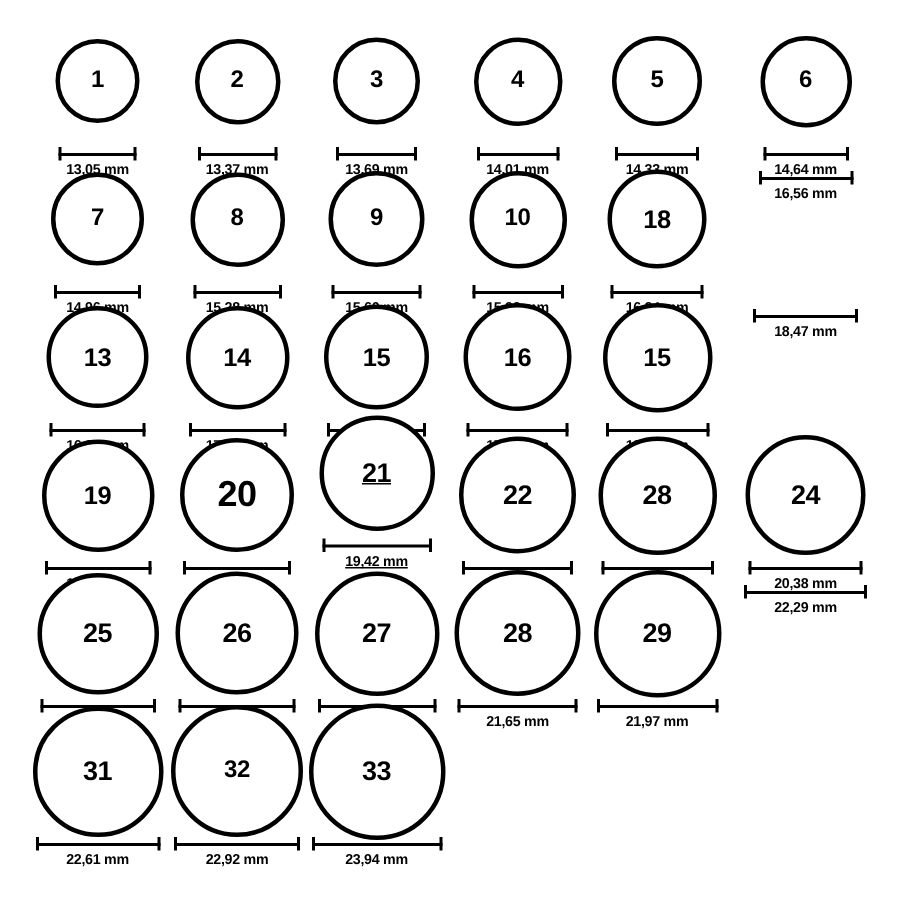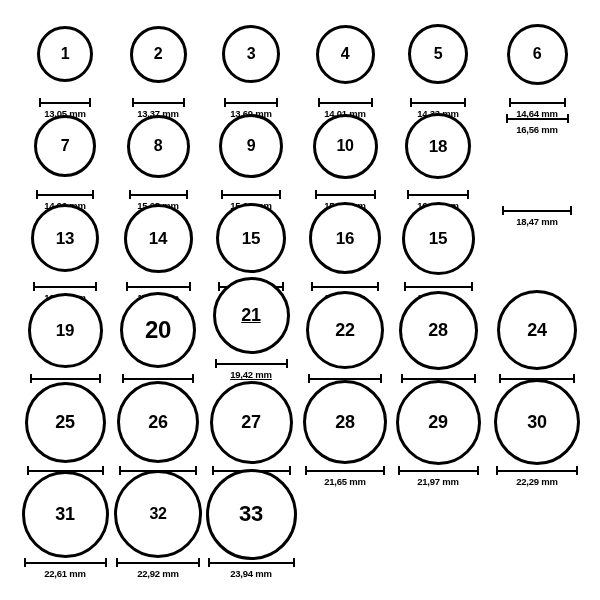--- a/index.html
+++ b/index.html
@@ -437,25 +437,20 @@
         </div>
       </div>
       <div class="measure" style="width: 81px;">
         <div class="measure-line"></div>
         <div class="measure-cap left"></div>
         <div class="measure-cap right"></div>
       </div>
       <div class="measure-label">21,97 mm</div>
     </div>
     <div class="ring-cell" style="left: 489px; top: 384px; width: 96px;">
-      <div style="height: 76px; display: flex; align-items: center; justify-content: center;">
-        <div class="ring-circle" style="width: 86px; height: 86px;">
-          <span class="ring-number" style="font-size: 18px;">30</span>
-        </div>
-      </div>
       <div class="measure" style="width: 82px;">
         <div class="measure-line"></div>
         <div class="measure-cap left"></div>
         <div class="measure-cap right"></div>
       </div>
       <div class="measure-label">22,29 mm</div>
     </div>
     <div class="ring-cell" style="left: 17px; top: 476px; width: 96px;">
       <div style="height: 76px; display: flex; align-items: center; justify-content: center;">
         <div class="ring-circle" style="width: 87px; height: 87px;">
@@ -478,21 +473,21 @@
       <div class="measure" style="width: 84px;">
         <div class="measure-line"></div>
         <div class="measure-cap left"></div>
         <div class="measure-cap right"></div>
       </div>
       <div class="measure-label">22,92 mm</div>
     </div>
     <div class="ring-cell" style="left: 203px; top: 476px; width: 96px;">
       <div style="height: 76px; display: flex; align-items: center; justify-content: center;">
         <div class="ring-circle" style="width: 91px; height: 91px;">
-          <span class="ring-number" style="font-size: 22px;">33</span>
+          <span class="ring-number" style="font-size: 18px;">33</span>
         </div>
       </div>
       <div class="measure" style="width: 87px;">
         <div class="measure-line"></div>
         <div class="measure-cap left"></div>
         <div class="measure-cap right"></div>
       </div>
       <div class="measure-label">23,94 mm</div>
     </div>
   </div>

